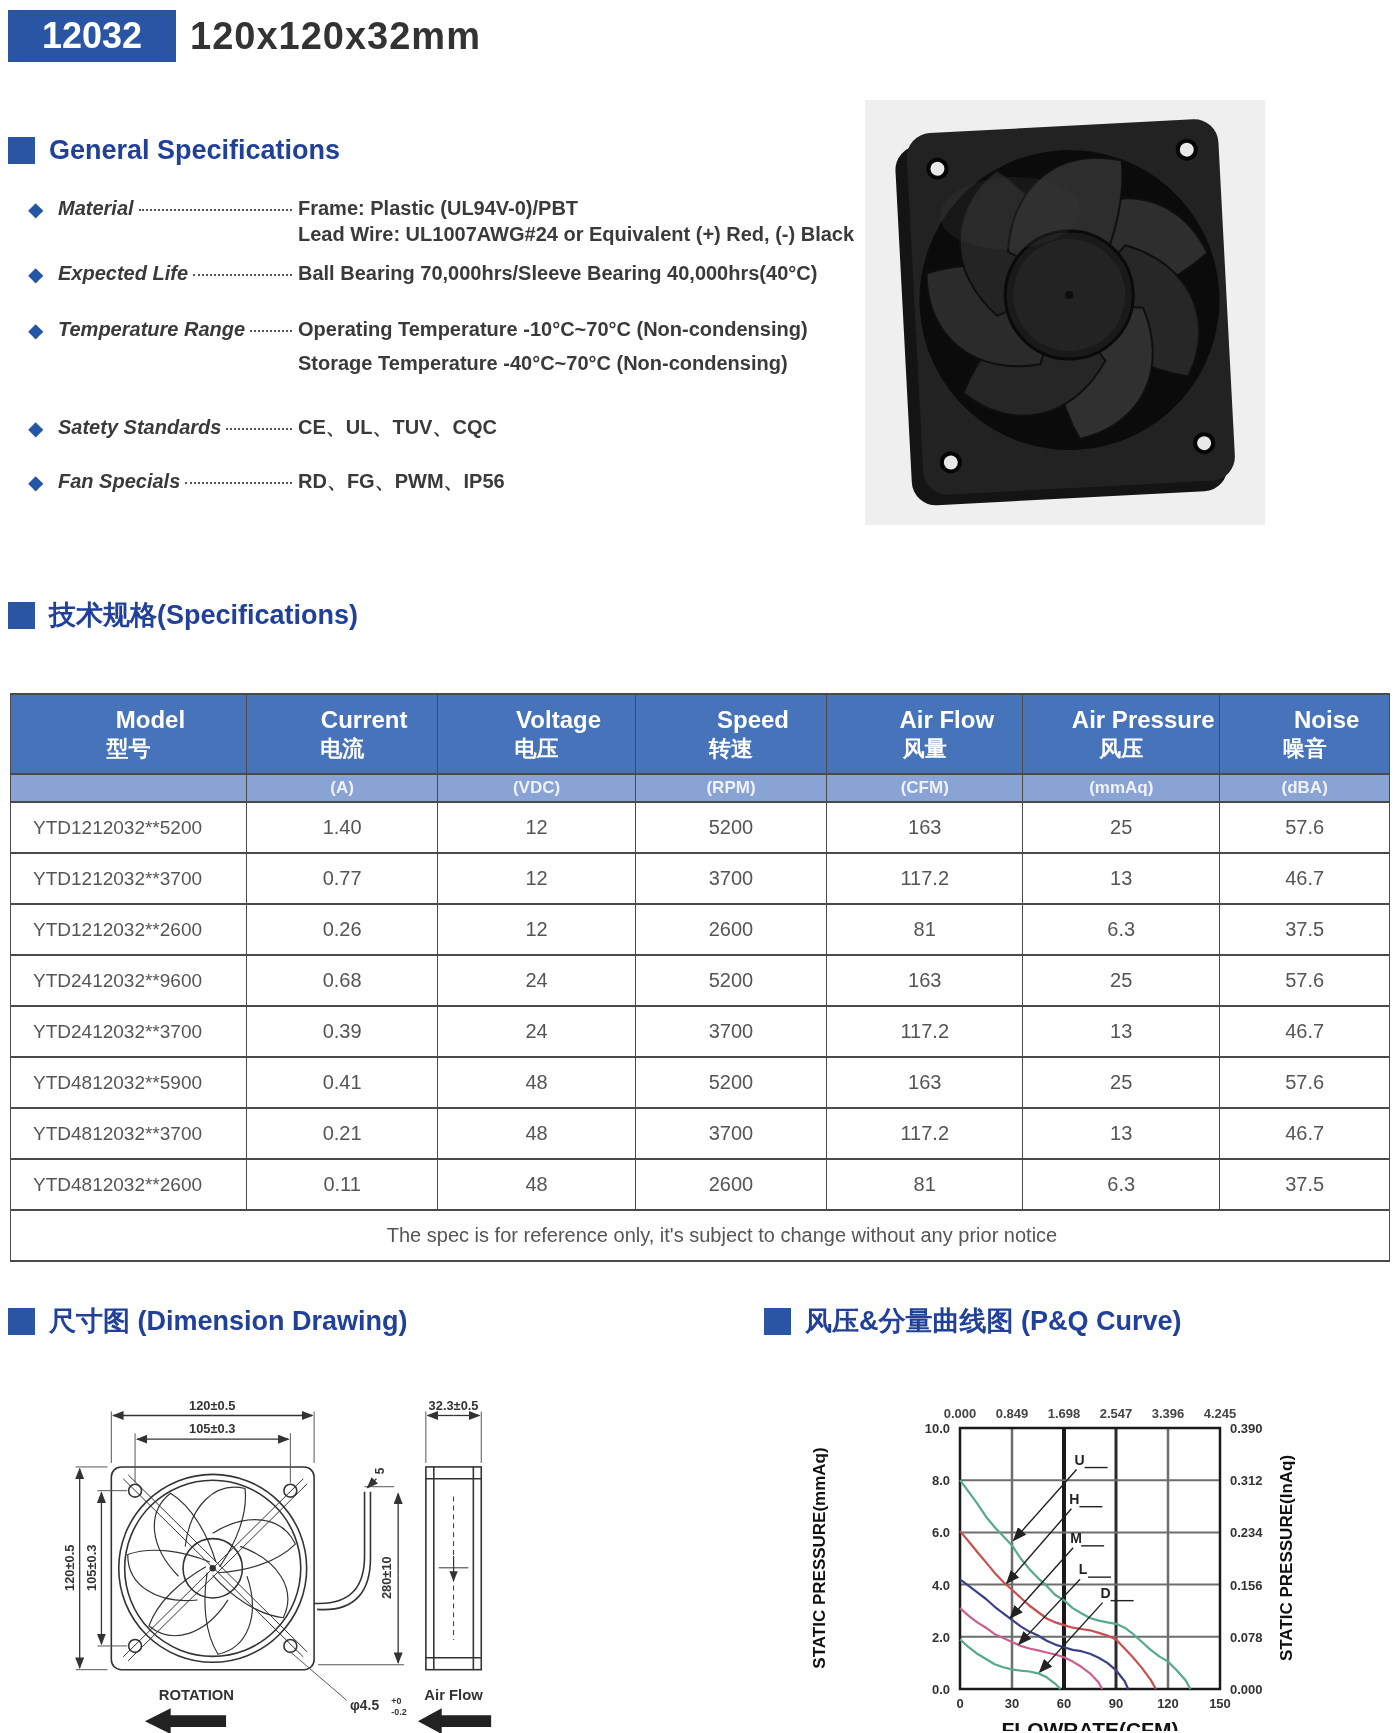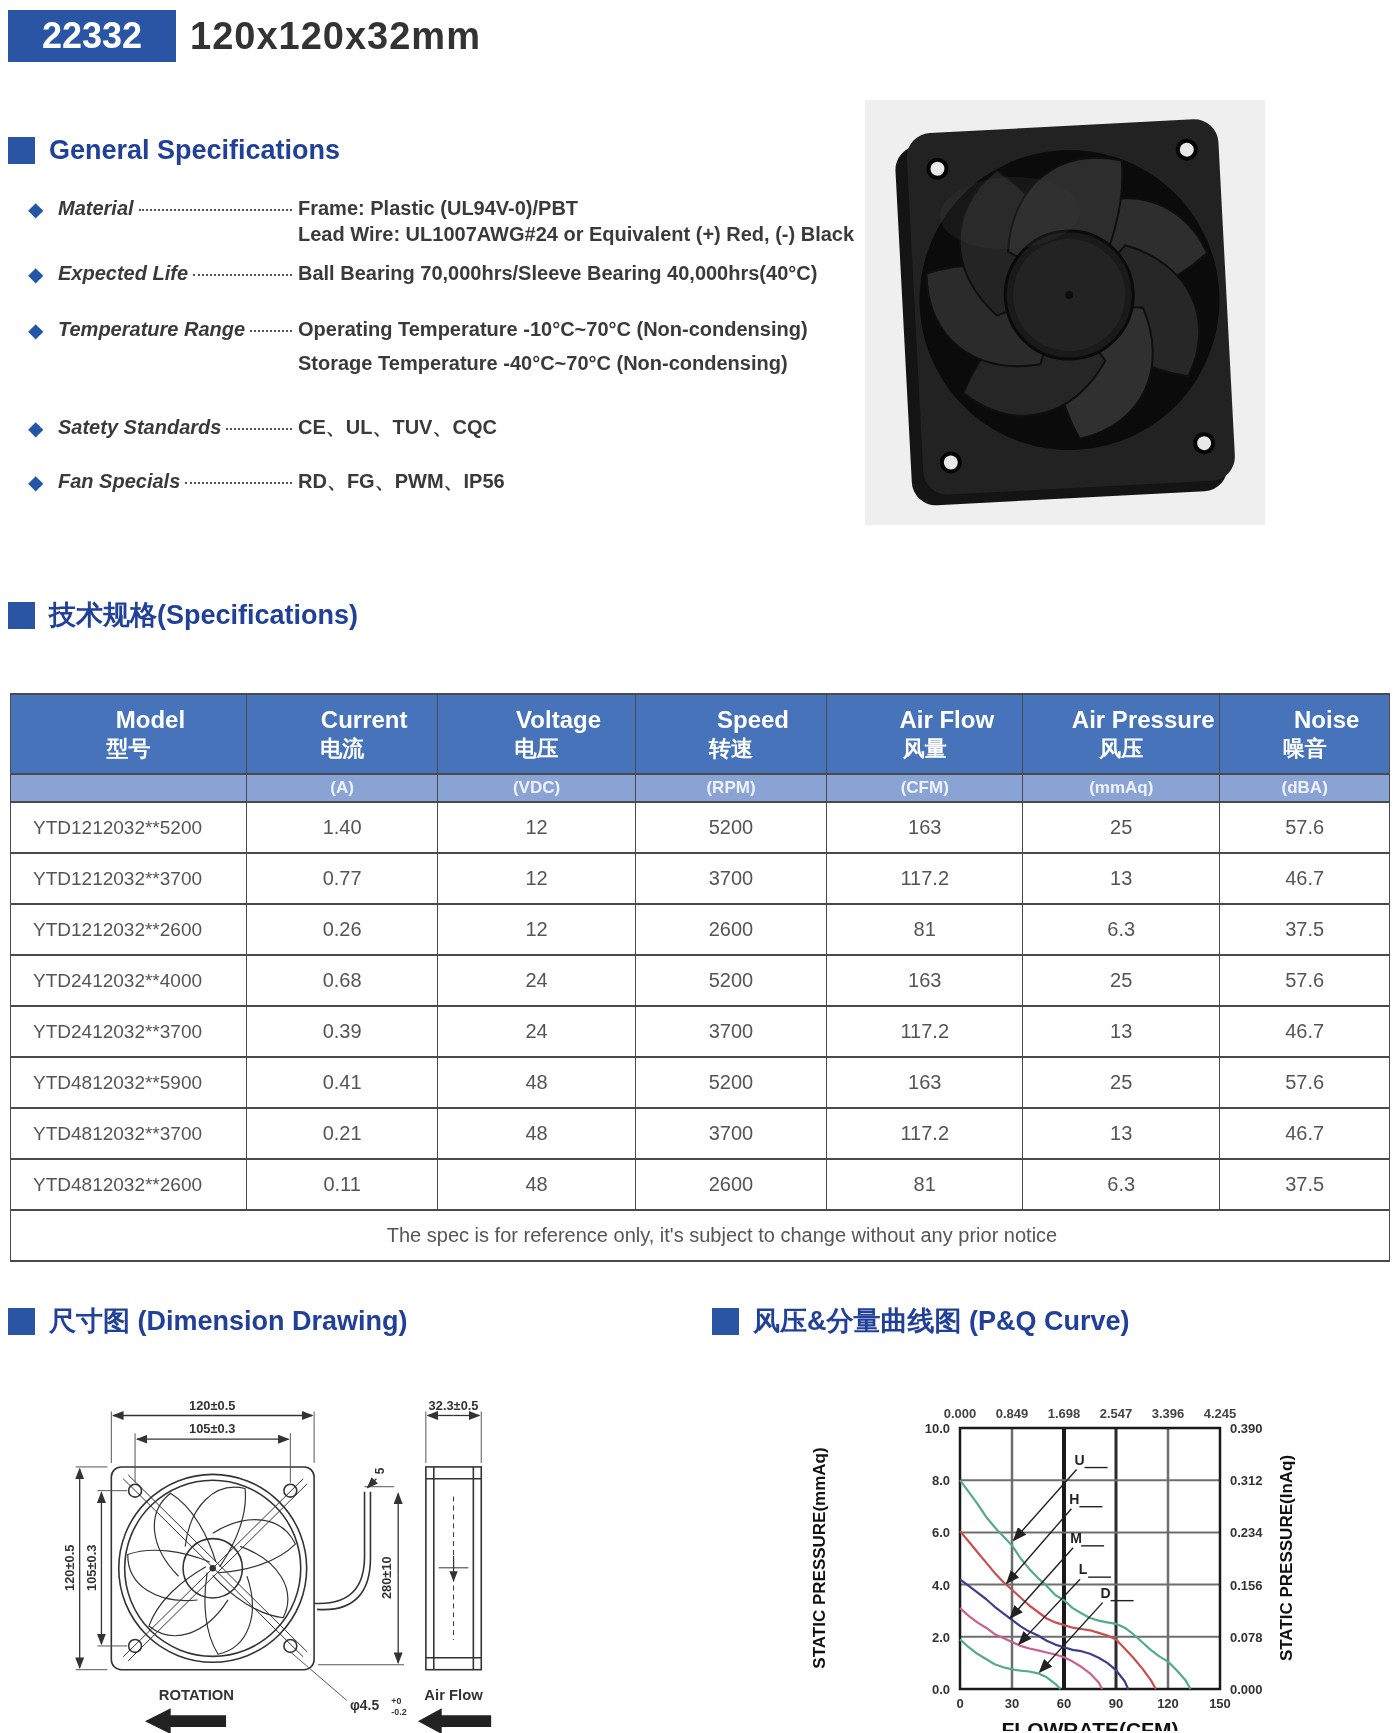--- a/index.html
+++ b/index.html
@@ -49,21 +49,21 @@
   .dim-svg{position:absolute;left:50px;top:1368px;}
   .pq-svg{position:absolute;left:795px;top:1366px;}
   svg text{font-family:"Liberation Sans","DejaVu Sans",sans-serif;}
 </style>
 </head>
 <body>
 
 <div class="page">
 
   <div class="hdr">
-    <div class="hdr-badge">22332</div>
+    <div class="hdr-badge">12032</div>
     <div class="hdr-size">120x120x32mm</div>
   </div>
 
   <div class="sec" style="left:8px;top:135px;">
     <div class="sec-sq"></div>
     <div class="sec-tx">General Specifications</div>
   </div>
 
   <div class="spec-list">
     <div class="spec-item">
@@ -231,21 +231,21 @@
         <tr>
           <td class="model">YTD1212032**2600</td>
           <td>0.26</td>
           <td>12</td>
           <td>2600</td>
           <td>81</td>
           <td>6.3</td>
           <td>37.5</td>
         </tr>
         <tr>
-          <td class="model">YTD2412032**4000</td>
+          <td class="model">YTD2412032**9600</td>
           <td>0.68</td>
           <td>24</td>
           <td>5200</td>
           <td>163</td>
           <td>25</td>
           <td>57.6</td>
         </tr>
         <tr>
           <td class="model">YTD2412032**3700</td>
           <td>0.39</td>
@@ -285,21 +285,21 @@
         <tr class="note-row" id="note-row">
         <td colspan="7">The spec is for reference only, it's subject to change without any prior notice</td>
       </tr>
     </tbody>
   </table>
 
   <div class="sec" style="left:8px;top:1303px;">
     <div class="sec-sq"></div>
     <div class="sec-tx">尺寸图 (Dimension Drawing)</div>
   </div>
-  <div class="sec" style="left:712px;top:1303px;text-align:center;">
+  <div class="sec" style="left:764px;top:1303px;text-align:center;">
     <div class="sec-sq"></div>
     <div class="sec-tx">风压&amp;分量曲线图 (P&amp;Q Curve)</div>
   </div>
 
   <svg class="dim-svg" width="455" height="366" viewBox="0 0 460 370">
     <defs>
       <marker id="ma" markerWidth="9" markerHeight="7" refX="8" refY="3.5" orient="auto">
         <path d="M0,0 L9,3.5 L0,7 Z" fill="#333"></path>
       </marker>
     </defs>

